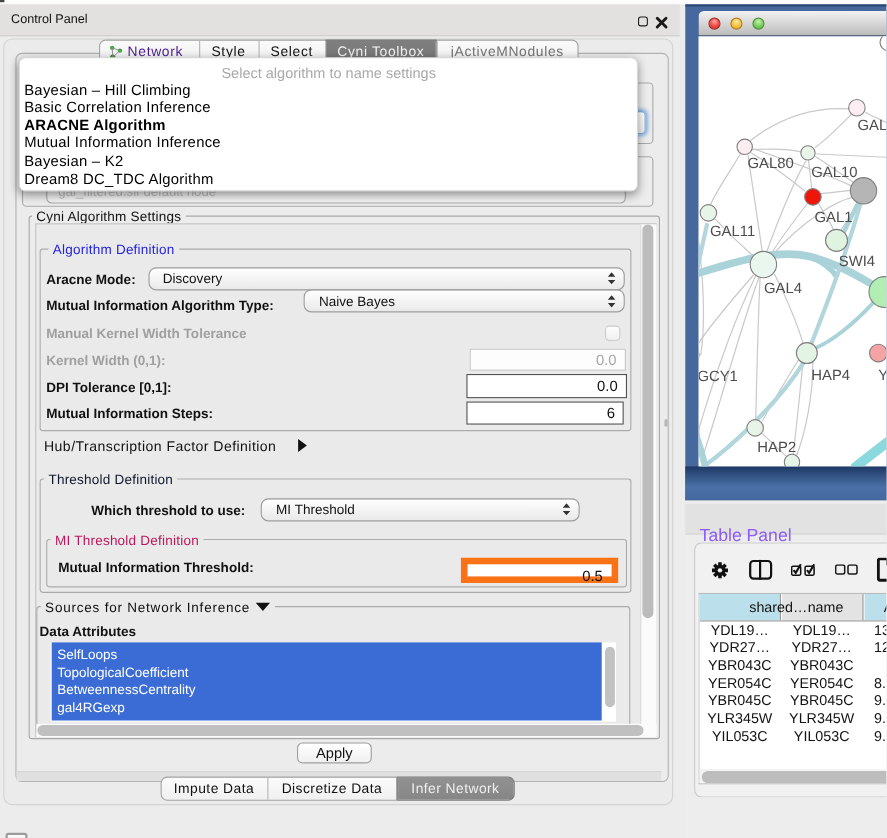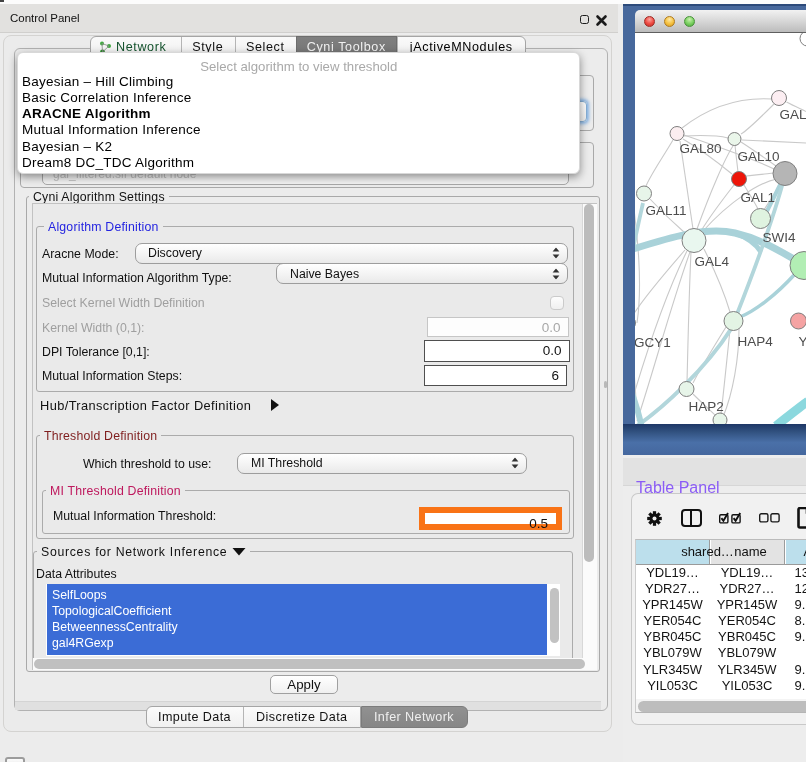--- a/index.html
+++ b/index.html
@@ -1,21 +1,21 @@
 <!DOCTYPE html>
 <html><head>
 <meta charset="utf-8">
 <style>
 * { margin:0; padding:0; box-sizing:border-box; }
 html,body { width:806px; height:762px; overflow:hidden; }
 body { background:#ececec; font-family:"Liberation Sans", sans-serif; position:relative; }
 .abs { position:absolute; }
 .grp { position:absolute; border:1px solid #aaaaaa; border-radius:4px; }
 .glabel { position:absolute; font-size:12.3px; letter-spacing:0.2px; background:#ececec; padding:0 4px; white-space:nowrap; }
-.blabel { position:absolute; font-weight:normal; font-size:12.3px; color:#111; white-space:nowrap; }
+.blabel { position:absolute; font-weight:bold; font-size:12.3px; color:#111; white-space:nowrap; }
 .combo { position:absolute; border:1px solid #9d9d9d; border-radius:7px;
   background:linear-gradient(#ffffff,#f2f2f2 60%,#e9e9e9); font-size:12.3px; color:#111; }
 .combo .ct { position:absolute; left:15px; top:50%; transform:translateY(-50%); white-space:nowrap; }
 .carr { position:absolute; right:7px; top:50%; transform:translateY(-50%); width:8px; height:11px; }
 .tfield { position:absolute; background:#fff; font-size:12.8px; color:#111; text-align:right; }
 .tr { height:16.2px; line-height:16.2px; white-space:nowrap; }
 .tr .c1 { display:inline-block; width:74px; text-align:center; }
 .tr .c2 { display:inline-block; width:75px; text-align:center; }
 .tr .c3 { display:inline-block; width:22px; padding-left:10px; }
 </style>
@@ -40,35 +40,35 @@
 <div class="abs" style="left:181px;top:37px;width:1px;height:21.5px;background:#b5b5b5;"></div>
 <div class="abs" style="left:234.5px;top:37px;width:1px;height:21.5px;background:#b5b5b5;"></div>
 <div class="abs" style="left:296px;top:36px;width:100.5px;height:23.5px;background:linear-gradient(#7f7f7f,#747474);border:1px solid #6d6d6d;"></div>
 <div class="abs" style="left:396.5px;top:37px;width:1px;height:21.5px;background:#b5b5b5;"></div>
 <svg class="abs" style="left:99px;top:40.5px;" width="13" height="14" viewBox="0 0 13 14">
     <circle cx="3" cy="2.5" r="2" fill="#3faa3f"></circle>
     <circle cx="10" cy="5" r="2" fill="#3faa3f"></circle>
     <circle cx="3.5" cy="11" r="2.4" fill="#2d8f2d"></circle>
     <path d="M3 2.5 L10 5 M10 5 L3.5 11 M3 2.5 L3.5 11" stroke="#888" stroke-width="0.8" fill="none"></path>
   </svg>
-<div class="abs" style="left:116px;top:36px;height:23.5px;line-height:23.5px;font-size:12.6px;letter-spacing:0.6px;color:#14532d;text-align:center;">Network</div>
+<div class="abs" style="left:116px;top:36px;height:23.5px;line-height:23.5px;font-size:12.6px;letter-spacing:0.6px;color:#4c1d95;text-align:center;">Network</div>
 <div class="abs" style="left:181px;top:36px;width:53.5px;height:23.5px;line-height:23.5px;font-size:12.6px;letter-spacing:0.6px;color:#111;text-align:center;">Style</div>
 <div class="abs" style="left:234.5px;top:36px;width:61.5px;height:23.5px;line-height:23.5px;font-size:12.6px;letter-spacing:0.6px;color:#111;text-align:center;">Select</div>
 <div class="abs" style="left:296px;top:36px;width:100.5px;height:23.5px;line-height:23.5px;font-size:12.6px;letter-spacing:0.6px;color:#f2f2f2;text-align:center;">Cyni Toolbox</div>
-<div class="abs" style="left:396.5px;top:36px;width:129.5px;height:23.5px;line-height:23.5px;font-size:12.6px;letter-spacing:0.6px;color:#000000;text-align:center;">jActiveMNodules</div>
+<div class="abs" style="left:396.5px;top:36px;width:129.5px;height:23.5px;line-height:23.5px;font-size:12.6px;letter-spacing:0.6px;color:#737373;text-align:center;">jActiveMNodules</div>
 
 <div class="grp" style="left:20px;top:75px;width:574px;height:56px;border-color:#a9a9a9;"></div>
 <div class="abs" style="left:540px;top:100.5px;width:47px;height:21px;border:1px solid #85aed4;border-radius:4px;background:linear-gradient(#fff,#eee);box-shadow:0 0 3.5px 1.5px rgba(100,160,225,0.75);"></div>
 <div class="grp" style="left:20px;top:142px;width:574px;height:46px;border-color:#a9a9a9;"></div>
 <div class="abs" style="left:42px;top:158px;width:527px;height:27px;border:1px solid #a8a8a8;border-radius:5px;background:#f2f2f2;overflow:hidden;">
   <div style="position:absolute;left:10px;top:8px;font-size:12px;color:#c0c0c0;">gal_filtered.sif default node</div>
 </div>
 
 <div class="abs" style="left:17.3px;top:52px;width:563px;height:122px;background:#ffffff;border:1px solid #d8d8d8;border-radius:6px;box-shadow:0 3px 9px rgba(0,0,0,0.42);z-index:50;">
-  <div style="position:absolute;top:6px;left:0;width:100%;text-align:center;font-size:13.2px;color:#a9a9a9;">Select algorithm to view threshold</div>
+  <div style="position:absolute;top:6px;left:0;width:100%;text-align:center;font-size:13.2px;color:#a9a9a9;">Select algorithm to name settings</div>
   <div style="position:absolute;top:21px;left:3.7px;font-size:13.5px;letter-spacing:0.25px;color:#000;line-height:16.15px;white-space:nowrap;">
     Bayesian – Hill Climbing<br>
     Basic Correlation Inference<br>
     <b>ARACNE Algorithm</b><br>
     Mutual Information Inference<br>
     Bayesian – K2<br>
     Dream8 DC_TDC Algorithm
   </div>
 </div>
 
@@ -90,39 +90,39 @@
     </div>
 
 <div class="blabel" style="left:42px;top:270.5px;">Mutual Information Algorithm Type:</div>
 <div class="combo" style="left:276px;top:263px;width:292px;height:21px;">
       <span class="ct" style="left:13px;">Naive Bayes</span>
   <svg class="carr" viewBox="0 0 8 11">
         <path d="M4 0 L7.4 4 H0.6 Z M4 11 L7.4 7 H0.6 Z" fill="#333"></path>
       </svg>
     </div>
 
-<div class="blabel" style="left:42px;top:295.5px;color:#9f9f9f;">Select Kernel Width Definition</div>
+<div class="blabel" style="left:42px;top:295.5px;color:#9f9f9f;">Manual Kernel Width Tolerance</div>
 <div class="abs" style="left:550px;top:296px;width:14px;height:13.5px;border:1.5px solid #cbcbcb;border-radius:4px;background:linear-gradient(#fdfdfd,#f0f0f0);"></div>
 
 <div class="blabel" style="left:42px;top:320.5px;color:#9f9f9f;">Kernel Width (0,1):</div>
 <div class="tfield" style="left:426.5px;top:316.5px;width:142px;height:20.5px;border:1px solid #c6c6c6;background:#fdfdfd;color:#a8a8a8;line-height:19px;padding-right:7px;font-size:13.5px;">0.0</div>
 
 <div class="blabel" style="left:42px;top:344.5px;">DPI Tolerance [0,1]:</div>
 <div class="tfield" style="left:423.5px;top:340px;width:146px;height:21.5px;border:1px solid #4f4f4f;line-height:19.5px;padding-right:7px;font-size:13.5px;">0.0</div>
 
 <div class="blabel" style="left:42px;top:368.5px;">Mutual Information Steps:</div>
 <div class="tfield" style="left:423.5px;top:364.5px;width:143.5px;height:21px;border:1px solid #4f4f4f;line-height:19px;padding-right:7px;font-size:13.5px;">6</div>
 
 <div class="abs" style="left:40px;top:397.5px;font-size:12.8px;letter-spacing:0.4px;color:#111;white-space:nowrap;">Hub/Transcription Factor Definition</div>
 <svg class="abs" style="left:270px;top:397.5px;" width="10" height="14" viewBox="0 0 10 13">
       <path d="M1 0.5 L9 6.5 L1 12.5 Z" fill="#111"></path>
     </svg>
 
 <div class="grp" style="left:36px;top:434.5px;width:538px;height:104px;border-color:#ababab;border-radius:3px;"></div>
-<div class="glabel" style="left:40px;top:428.5px;color:#7f1d1d;background:#eaeaea;">Threshold Definition</div>
+<div class="glabel" style="left:40px;top:428.5px;color:#0f172a;background:#eaeaea;">Threshold Definition</div>
 
 <div class="blabel" style="left:83px;top:457px;">Which threshold to use:</div>
 <div class="combo" style="left:237px;top:452.5px;width:290px;height:21.5px;">
       <span class="ct" style="left:13px;">MI Threshold</span>
   <svg class="carr" viewBox="0 0 8 11">
         <path d="M4 0 L7.4 4 H0.6 Z M4 11 L7.4 7 H0.6 Z" fill="#333"></path>
       </svg>
     </div>
 
 <div class="grp" style="left:42px;top:490px;width:528px;height:44px;border-color:#ababab;border-radius:3px;"></div>
@@ -288,24 +288,23 @@
   <div style="position:absolute;left:0;top:0;width:74px;height:24.5px;background:#bcdfec;border-right:1px solid #9c9c9c;"></div>
   <div style="position:absolute;left:75px;top:0;width:74.5px;height:24.5px;background:#e3e3e3;border-right:1px solid #9c9c9c;"></div>
   <div style="position:absolute;left:150px;top:0;width:22px;height:24.5px;background:#bcdfec;"></div>
   <div style="position:absolute;left:0;top:24px;width:172px;height:1px;background:#9a9a9a;"></div>
   <div style="position:absolute;left:6px;top:0;width:68px;height:24.5px;line-height:24.5px;font-size:13px;color:#111;text-align:center;margin-left:32px;">shared…</div>
   <div style="position:absolute;left:81px;top:0;width:68px;height:24.5px;line-height:24.5px;font-size:13px;color:#111;text-align:center;">name</div>
   <div style="position:absolute;left:168px;top:0;width:20px;height:24.5px;line-height:24.5px;font-size:13px;color:#111;">A</div>
   <div id="rows" style="position:absolute;left:0;top:25px;width:172px;font-size:13px;color:#141414;">
     <div class="tr"><span class="c1">YDL19…</span><span class="c2">YDL19…</span><span class="c3">13</span></div>
     <div class="tr"><span class="c1">YDR27…</span><span class="c2">YDR27…</span><span class="c3">12</span></div>
-    <div class="tr"><span class="c1">YPR145W</span><span class="c2">YPR145W</span><span class="c3">9.</span></div>
+    <div class="tr"><span class="c1">YBR043C</span><span class="c2">YBR043C</span><span class="c3"></span></div>
     <div class="tr"><span class="c1">YER054C</span><span class="c2">YER054C</span><span class="c3">8.</span></div>
     <div class="tr"><span class="c1">YBR045C</span><span class="c2">YBR045C</span><span class="c3">9.</span></div>
-    <div class="tr"><span class="c1">YBL079W</span><span class="c2">YBL079W</span><span class="c3"></span></div>
     <div class="tr"><span class="c1">YLR345W</span><span class="c2">YLR345W</span><span class="c3">9.</span></div>
     <div class="tr"><span class="c1">YIL053C</span><span class="c2">YIL053C</span><span class="c3">9.</span></div>
   </div>
 
   <div style="position:absolute;left:0px;top:159.5px;width:172px;height:15px;background:#f4f4f4;"></div>
   <div style="position:absolute;left:2.5px;top:161px;width:170px;height:11.5px;background:#bdbdbd;border-radius:6px 0 0 6px;"></div>
 </div>
 </div>
 
 <div class="abs" style="left:5px;top:757px;width:20px;height:12px;border:2px solid #9c9c9c;border-radius:3px;background:linear-gradient(#fdfdfd,#e2e2e2);"></div>

